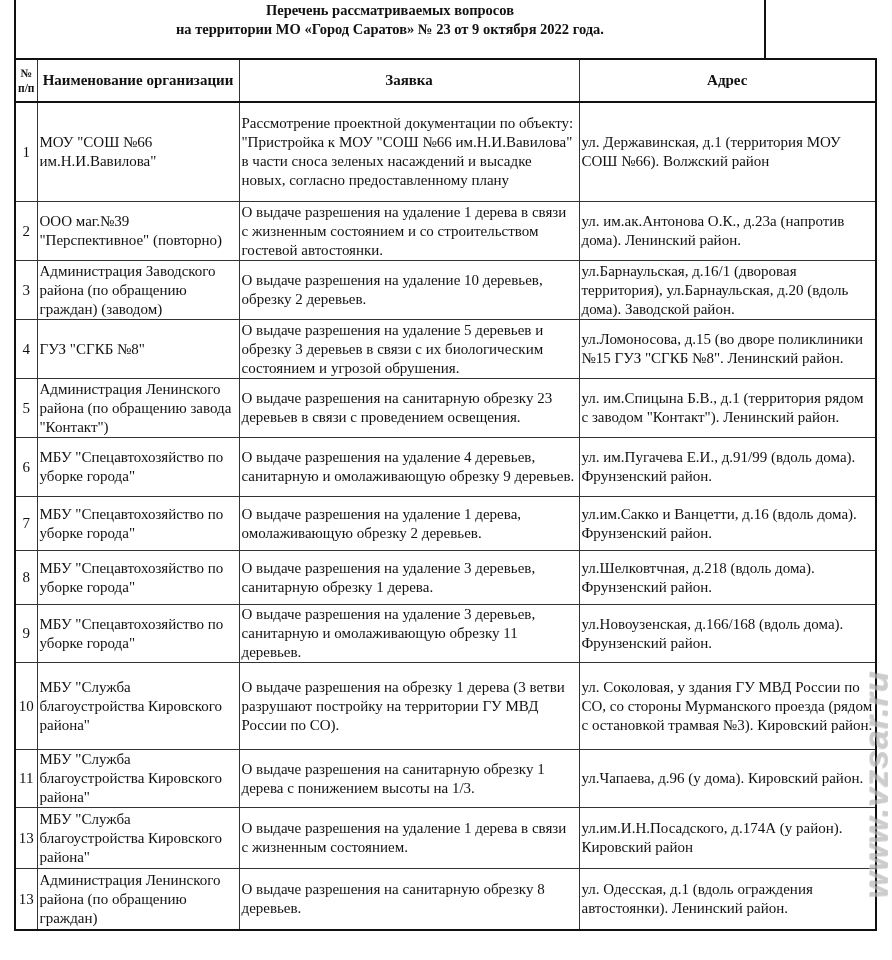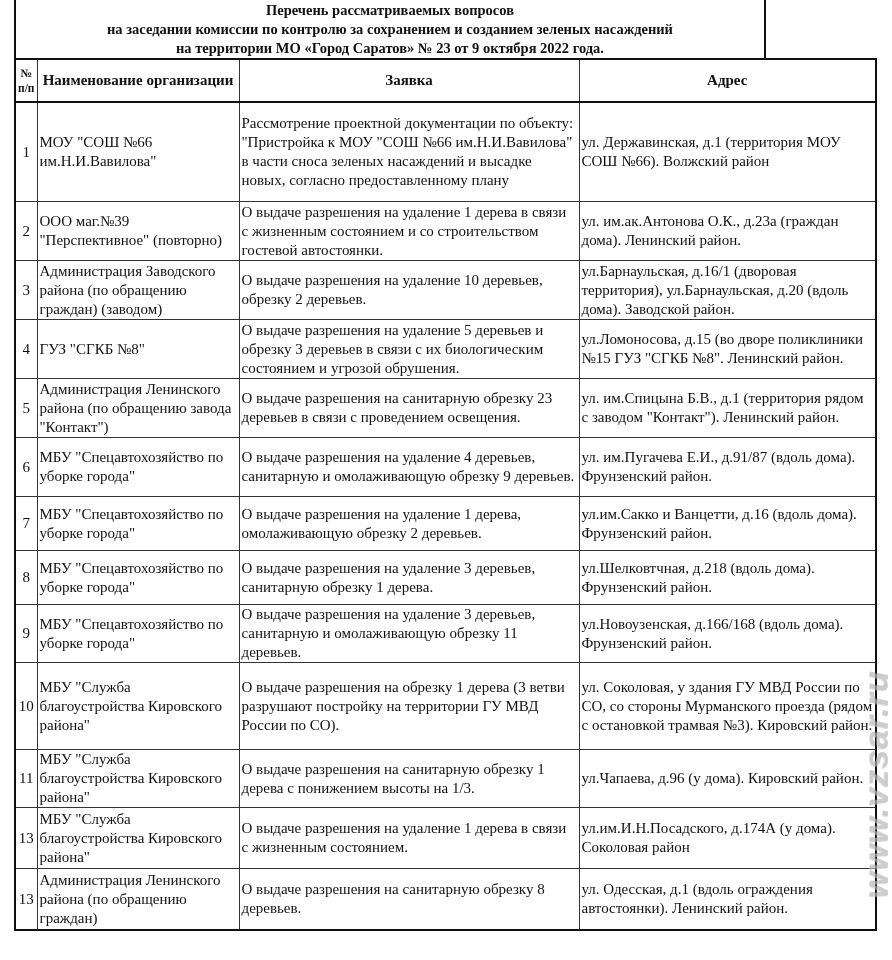--- a/index.html
+++ b/index.html
@@ -43,21 +43,20 @@
                       font-size: 34px; font-weight: bold; font-style: italic;
                       color: rgba(200,200,200,0.55); letter-spacing: 1px;
                       text-shadow: 1px 1px 0 rgba(120,120,120,0.35); }
   </style>
 </head>
 <body>
 
 <div class="sheet">
   <div class="title-block">
     <div>Перечень рассматриваемых вопросов</div>
-    <div>на заседании комиссии по контролю за сохранением и созданием зеленых насаждений</div>
     <div>на территории МО «Город Саратов» № 23 от 9 октября 2022 года.</div>
   </div>
   <table>
     <colgroup>
       <col class="c-num">
         <col class="c-org">
         <col class="c-req">
         <col class="c-addr">
     </colgroup>
     <thead>
@@ -75,21 +74,21 @@
       <tr class="r1">
           <td class="num">1</td>
           <td class="org">МОУ "СОШ №66 им.Н.И.Вавилова"</td>
           <td class="req">Рассмотрение проектной документации по объекту: "Пристройка к МОУ "СОШ №66 им.Н.И.Вавилова" в части сноса зеленых насаждений и высадке новых, согласно предоставленному плану</td>
           <td class="addr">ул. Державинская, д.1 (территория МОУ СОШ №66). Волжский район</td>
         </tr>
       <tr class="r2">
           <td class="num">2</td>
           <td class="org">ООО маг.№39 "Перспективное" (повторно)</td>
           <td class="req">О выдаче разрешения на удаление 1 дерева в связи с жизненным состоянием и со строительством гостевой автостоянки.</td>
-          <td class="addr">ул. им.ак.Антонова О.К., д.23а (граждан дома). Ленинский район.</td>
+          <td class="addr">ул. им.ак.Антонова О.К., д.23а (напротив дома). Ленинский район.</td>
         </tr>
       <tr class="r3">
           <td class="num">3</td>
           <td class="org">Администрация Заводского района (по обращению граждан) (заводом)</td>
           <td class="req">О выдаче разрешения на удаление 10 деревьев, обрезку 2 деревьев.</td>
           <td class="addr">ул.Барнаульская, д.16/1 (дворовая территория), ул.Барнаульская, д.20 (вдоль дома). Заводской район.</td>
         </tr>
       <tr class="r4">
           <td class="num">4</td>
           <td class="org">ГУЗ "СГКБ №8"</td>
@@ -99,21 +98,21 @@
       <tr class="r5">
           <td class="num">5</td>
           <td class="org">Администрация Ленинского района (по обращению завода "Контакт")</td>
           <td class="req">О выдаче разрешения на санитарную обрезку 23 деревьев в связи с проведением освещения.</td>
           <td class="addr">ул. им.Спицына Б.В., д.1 (территория рядом с заводом "Контакт"). Ленинский район.</td>
         </tr>
       <tr class="r6">
           <td class="num">6</td>
           <td class="org">МБУ "Спецавтохозяйство по уборке города"</td>
           <td class="req">О выдаче разрешения на удаление 4 деревьев, санитарную и омолаживающую обрезку 9 деревьев.</td>
-          <td class="addr">ул. им.Пугачева Е.И., д.91/87 (вдоль дома). Фрунзенский район.</td>
+          <td class="addr">ул. им.Пугачева Е.И., д.91/99 (вдоль дома). Фрунзенский район.</td>
         </tr>
       <tr class="r7">
           <td class="num">7</td>
           <td class="org">МБУ "Спецавтохозяйство по уборке города"</td>
           <td class="req">О выдаче разрешения на удаление 1 дерева, омолаживающую обрезку 2 деревьев.</td>
           <td class="addr">ул.им.Сакко и Ванцетти, д.16 (вдоль дома). Фрунзенский район.</td>
         </tr>
       <tr class="r8">
           <td class="num">8</td>
           <td class="org">МБУ "Спецавтохозяйство по уборке города"</td>
@@ -135,21 +134,21 @@
       <tr class="r11">
           <td class="num">11</td>
           <td class="org">МБУ "Служба благоустройства Кировского района"</td>
           <td class="req">О выдаче разрешения на санитарную обрезку 1 дерева с понижением высоты на 1/3.</td>
           <td class="addr">ул.Чапаева, д.96 (у дома). Кировский район.</td>
         </tr>
       <tr class="r12">
           <td class="num">13</td>
           <td class="org">МБУ "Служба благоустройства Кировского района"</td>
           <td class="req">О выдаче разрешения на удаление 1 дерева в связи с жизненным состоянием.</td>
-          <td class="addr">ул.им.И.Н.Посадского, д.174А (у дома). Соколовая район</td>
+          <td class="addr">ул.им.И.Н.Посадского, д.174А (у район). Кировский район</td>
         </tr>
       <tr class="r13">
           <td class="num">13</td>
           <td class="org">Администрация Ленинского района (по обращению граждан)</td>
           <td class="req">О выдаче разрешения на санитарную обрезку 8 деревьев.</td>
           <td class="addr">ул. Одесская, д.1 (вдоль ограждения автостоянки). Ленинский район.</td>
         </tr>
     </tbody>
   </table>
 </div>

